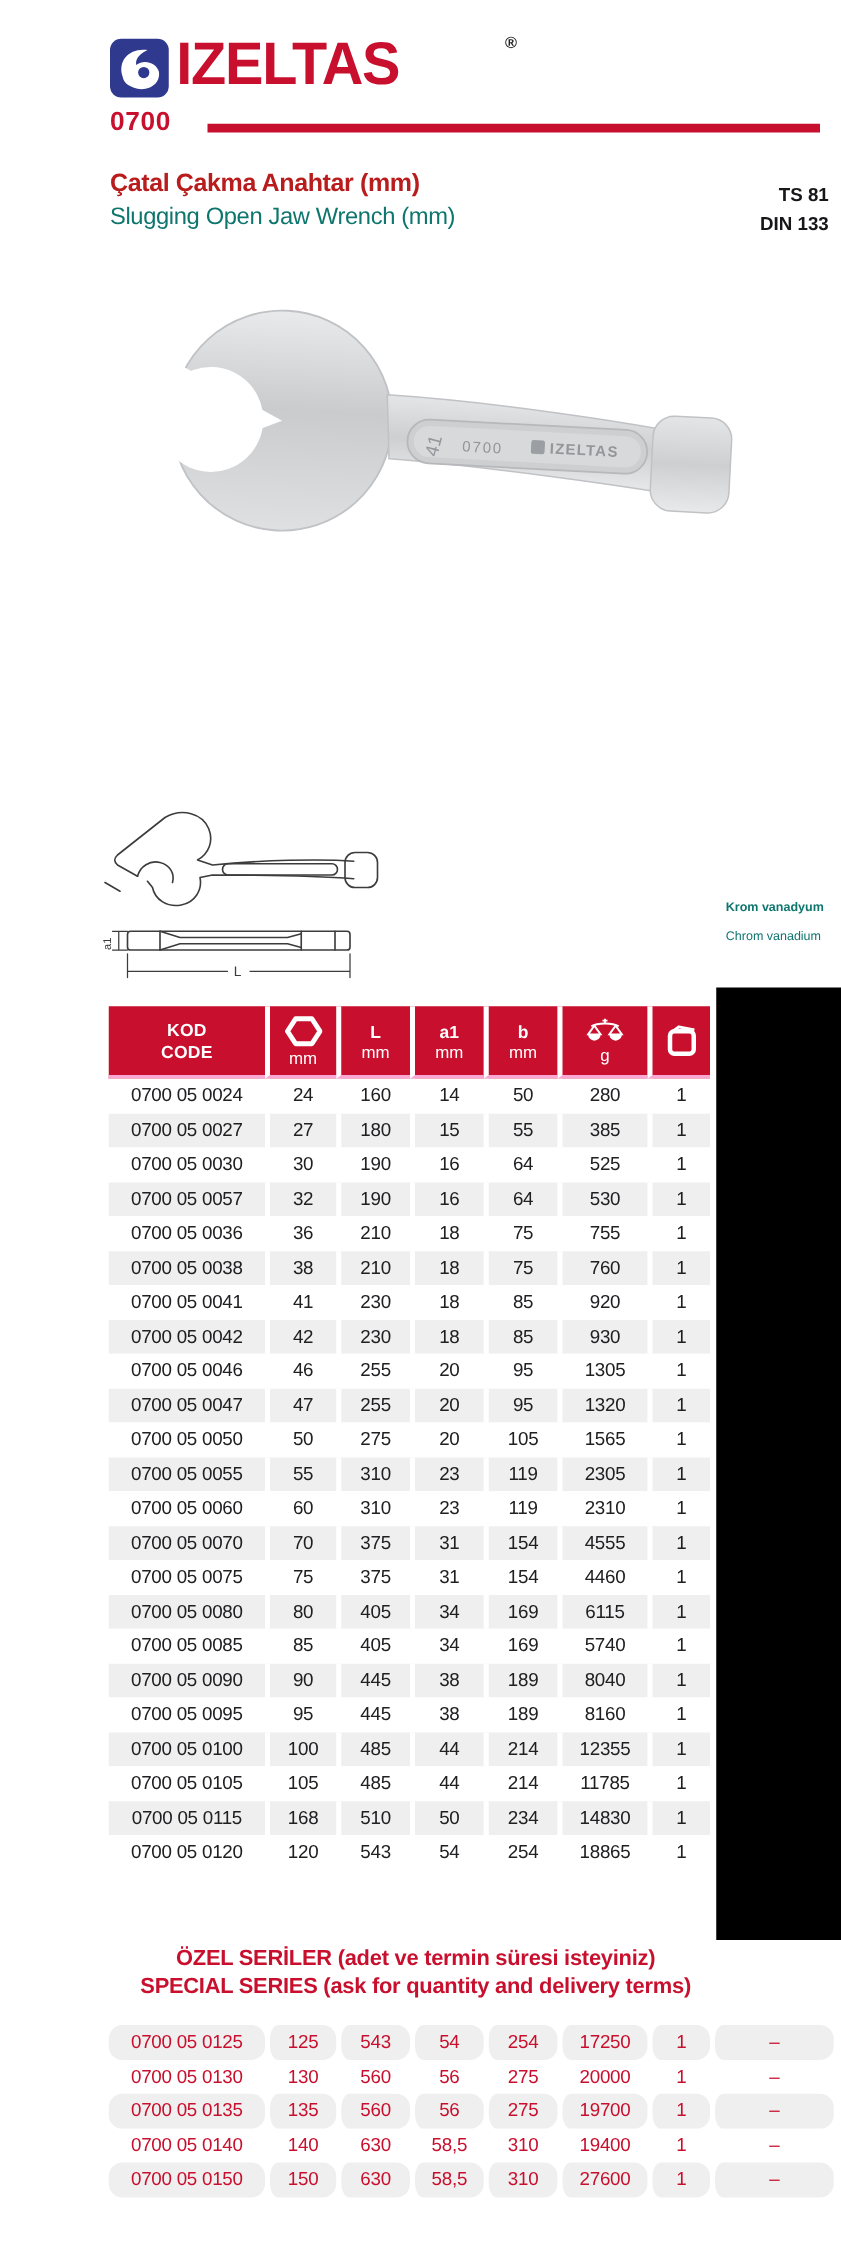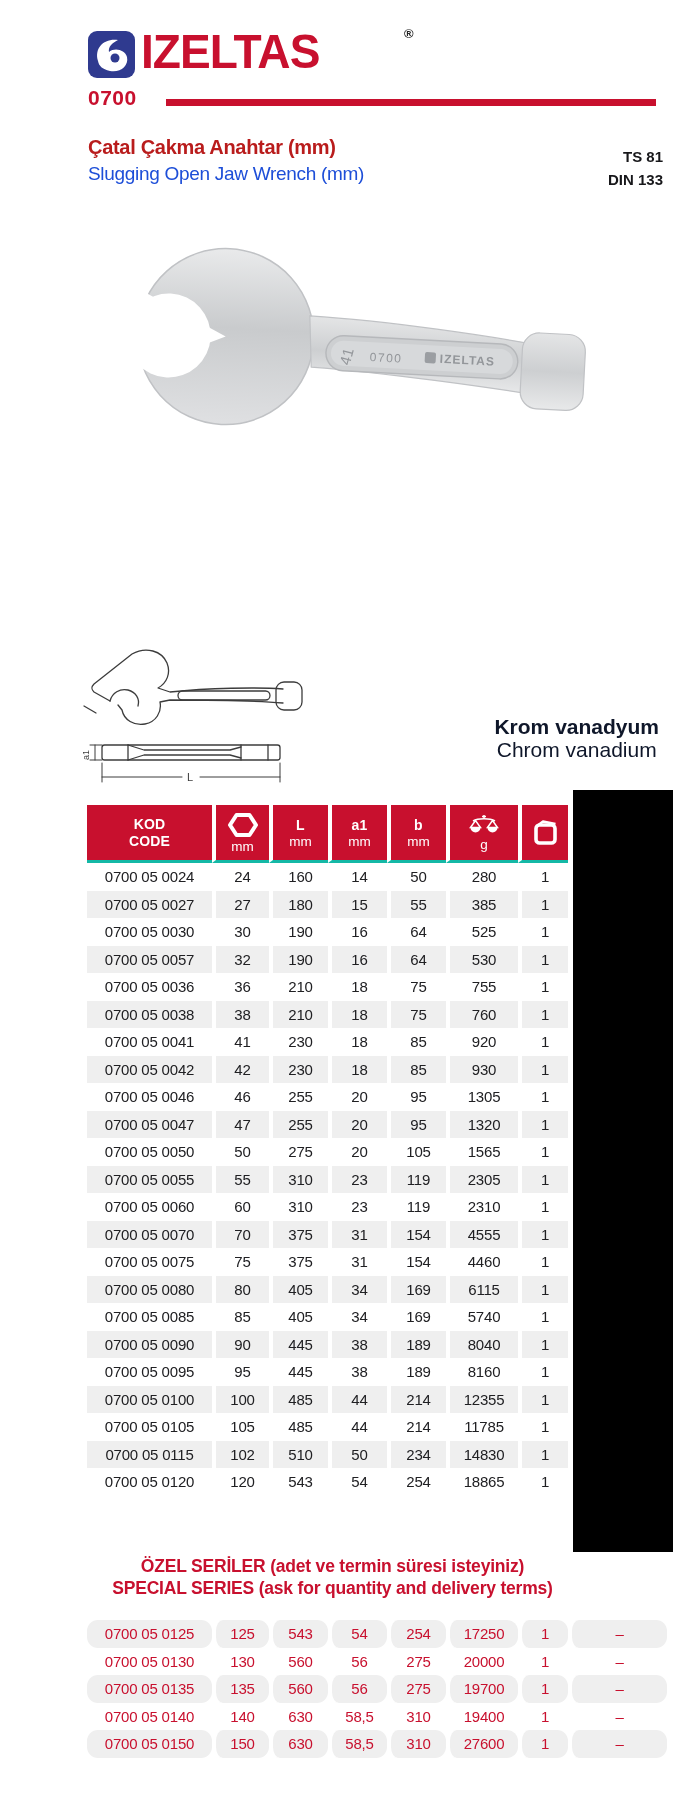--- a/index.html
+++ b/index.html
@@ -12,37 +12,37 @@
 
   
   .logo-square{left:88px;top:31px;width:47px;height:47px;border-radius:9px;background:#2F3A8F;}
   .brand-text{left:141px;top:24px;font-size:48px;font-weight:800;letter-spacing:-1px;color:#C8102E;transform:scaleX(.96);transform-origin:left;}
   .brand-reg{left:404px;top:26px;font-size:13px;font-weight:700;color:#222;}
   .series-num{left:88px;top:86px;font-size:21px;font-weight:800;color:#C8102E;letter-spacing:.5px;}
   .red-bar{left:166px;top:99px;width:490px;height:7px;background:#C8102E;}
 
   
   .title-tr{left:88px;top:136px;font-size:20px;font-weight:800;color:#b91c1c;letter-spacing:-.3px;text-align:center;}
-  .title-en{left:88px;top:163px;font-size:19px;font-weight:400;color:#1d4ed8;letter-spacing:-.3px;}
+  .title-en{left:88px;top:163px;font-size:19px;font-weight:400;color:#0f766e;letter-spacing:-.3px;}
   .standards{right:10px;top:145px;text-align:right;font-size:15px;font-weight:700;line-height:23px;color:#17171a;}
 
   
-  .material{right:14px;top:715px;text-align:center;font-size:21px;line-height:23px;color:#0f172a;}
+  .material{right:14px;top:715px;text-align:left;font-size:10px;line-height:23px;color:#0f766e;}
   .material .tr{font-weight:700;}
   .material .en{font-weight:400;}
 
   
   .black-tab{left:573px;top:790px;width:100px;height:762px;background:#000;}
 
   
   table{border-collapse:separate;border-spacing:0;table-layout:fixed;}
   th,td{box-sizing:border-box;border-left:4px solid #fff;padding:0;text-align:center;vertical-align:middle;}
   th:first-child,td:first-child{border-left:none;}
   .main-table{left:87px;top:805px;width:481px;}
-  .main-table thead th{background:#C8102E;height:58px;border-bottom:3px solid #14b8a6;}
+  .main-table thead th{background:#C8102E;height:58px;border-bottom:3px solid #f9a8d4;}
   .hwrap{display:flex;flex-direction:column;align-items:center;justify-content:center;gap:1px;height:100%;color:#fff;}
   .hlab{font-size:14px;font-weight:700;line-height:16px;letter-spacing:.2px;}
   .hunit{font-size:13.5px;font-weight:400;line-height:15px;}
   .hicon{display:flex;align-items:center;justify-content:center;}
   td{height:27.5px;font-size:15px;letter-spacing:-.2px;color:#202023;}
   .main-table tbody tr:nth-child(even) td{background:#EFEFEF;}
   .main-table tbody tr:nth-child(odd) td{background:#fff;}
 
   .special-heading{left:80px;top:1555px;width:505px;text-align:center;color:#C8102E;font-weight:700;font-size:17.5px;line-height:22px;letter-spacing:-.2px;}
   .special-table{left:87px;top:1620px;width:580px;}
@@ -394,21 +394,21 @@
         <td>0700 05 0105</td>
         <td>105</td>
         <td>485</td>
         <td>44</td>
         <td>214</td>
         <td>11785</td>
         <td>1</td>
       </tr>
       <tr>
         <td>0700 05 0115</td>
-        <td>102</td>
+        <td>168</td>
         <td>510</td>
         <td>50</td>
         <td>234</td>
         <td>14830</td>
         <td>1</td>
       </tr>
       <tr>
         <td>0700 05 0120</td>
         <td>120</td>
         <td>543</td>

